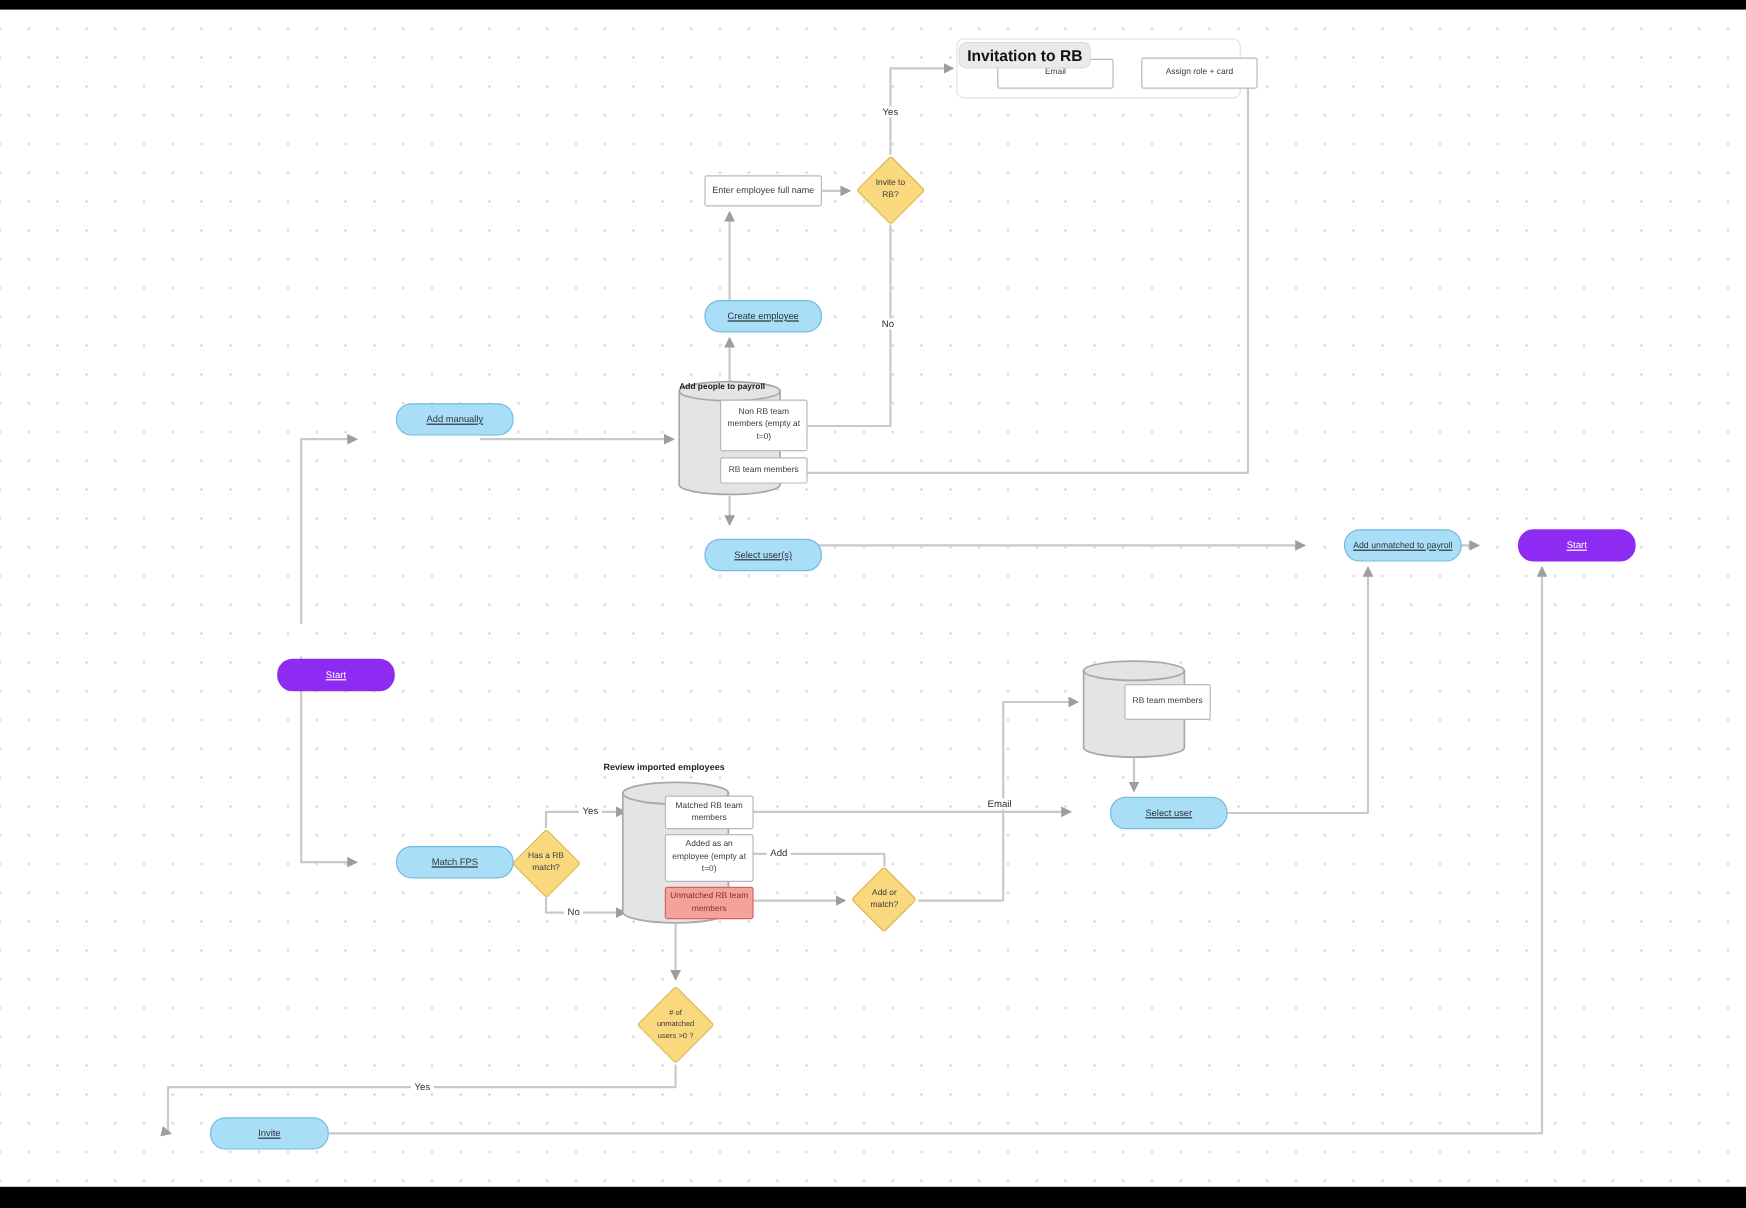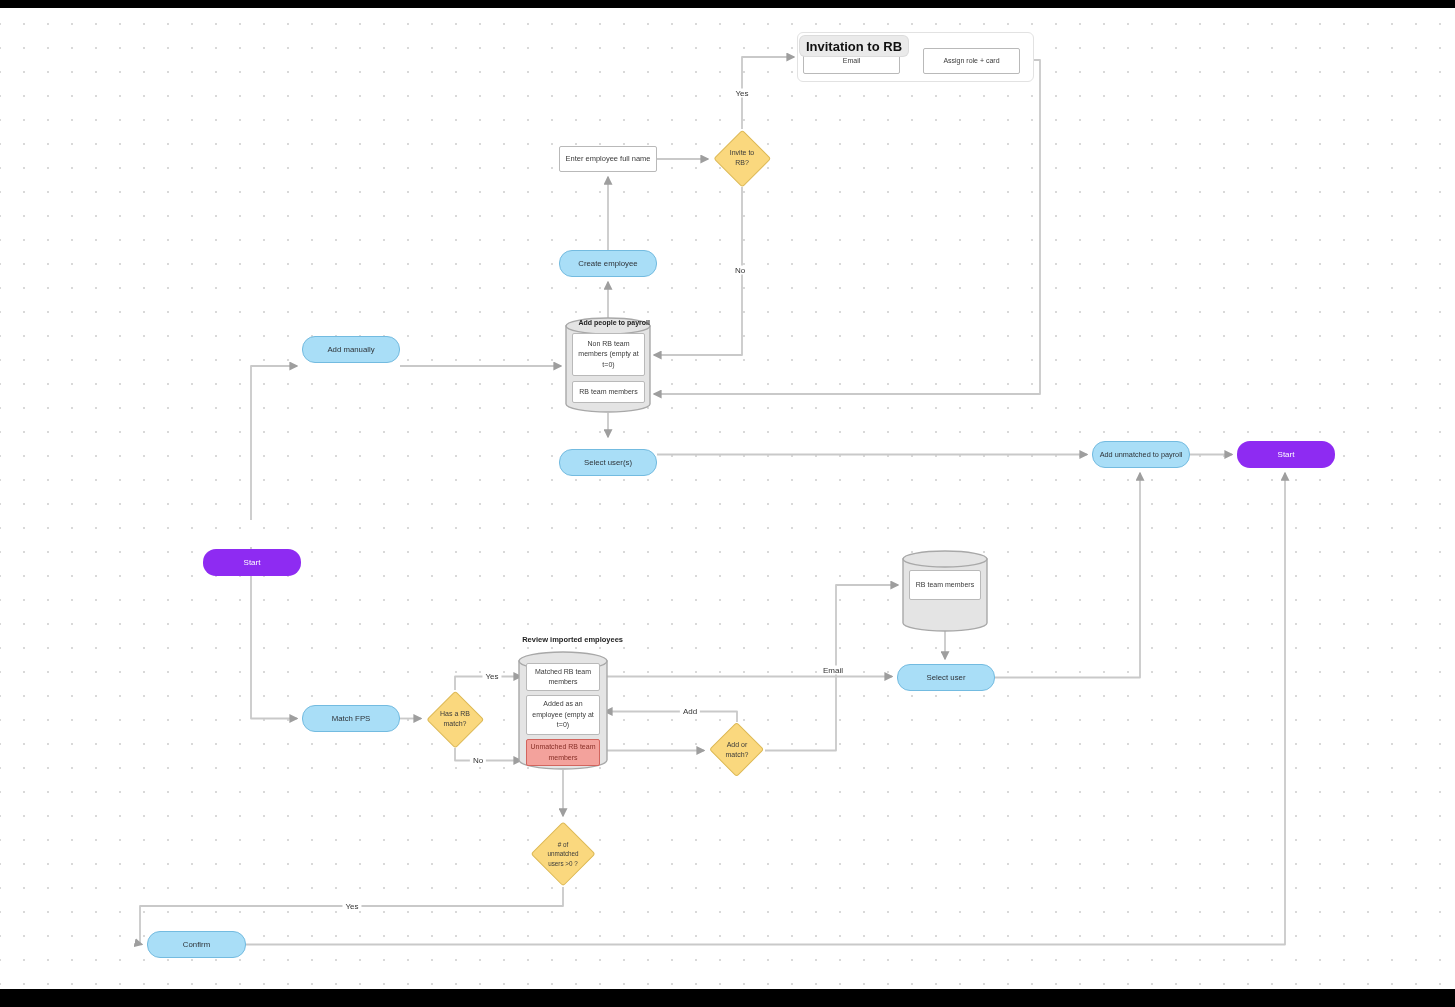--- a/index.html
+++ b/index.html
@@ -7,37 +7,37 @@
   .canvas{
     position:relative;width:1455px;height:1007px;overflow:hidden;background:#ffffff;
     background-image:radial-gradient(#d9d9d9 1.1px, transparent 1.2px);
     background-size:24px 24px;background-position:12px 12px;
   }
   .bar{position:absolute;left:0;width:1455px;background:#000;z-index:6;}
   .bar.top{top:0;height:8px;}
   .bar.bottom{top:989px;height:18px;}
   svg.layer{position:absolute;left:0;top:0;z-index:1;}
   .node{position:absolute;z-index:2;display:flex;align-items:center;justify-content:center;
-        text-align:center;box-sizing:border-box;color:#2e3338;}
-  .pill{background:#a9def7;border:1.5px solid #73bbe0;border-radius:13px;font-size:7.8px;}
+        text-align:center;box-sizing:border-box;color:#2e3338;margin-left:28px;}
+  .pill{background:#a9def7;border:1.5px solid #73bbe0;border-radius:13px;font-size:7.8px;text-decoration:underline;}
   .pill.purple{background:#8e2bf2;border:none;color:#ffffff;font-size:8px;}
   .wbox{background:#ffffff;border:1px solid #b9b9b9;border-radius:2px;font-size:7px;
         line-height:1.5;color:#3a3a3a;padding:1px 3px;}
   .wbox.red{background:#f3a29c;border-color:#d2655e;color:#872f27;}
   .frame{position:absolute;z-index:2;background:#ffffff;border:1px solid #e2e2e2;border-radius:6px;}
   .frame-title{position:absolute;z-index:4;background:#eaeaea;border-radius:5px;
         display:flex;align-items:center;justify-content:center;font-weight:bold;
         font-size:13px;color:#111;box-shadow:0 0 0 1px #dcdcdc;}
   .diamond{position:absolute;z-index:2;}
   .dshape{position:absolute;left:15%;top:15%;right:15%;bottom:15%;
         transform:rotate(45deg);background:#fad87e;border:1.5px solid #ddb955;border-radius:3px;}
   .dlabel{position:absolute;inset:0;display:flex;align-items:center;justify-content:center;
         text-align:center;font-size:7px;line-height:1.5;color:#3a3a3a;padding:0 11px;}
   .dlabel.tiny{font-size:6.3px;padding:0 14px;}
-  .cyl-title{position:absolute;z-index:3;text-align:right;font-weight:bold;font-size:7px;color:#222;}
+  .cyl-title{position:absolute;z-index:3;text-align:left;font-weight:bold;font-size:7px;color:#222;}
   .elabel{position:absolute;z-index:3;transform:translate(-50%,-50%);background:#ffffff;
         padding:0 3px;font-size:8px;color:#333;white-space:nowrap;}
 </style>
 </head>
 <body>
 
 <div class="canvas">
 
   <svg class="layer" width="1455" height="1007" viewBox="0 0 1455 1007">
     <defs>
@@ -122,23 +122,23 @@
 
   <div class="node wbox" style="left:909px;top:570px;width:72px;height:30px">RB team members</div>
 
   <div class="cyl-title" style="left:503px;top:635px;width:120px;font-size:7.5px">Review imported employees</div>
   <div class="node wbox" style="left:526px;top:663px;width:74px;height:28px">Matched RB team members</div>
   <div class="node wbox" style="left:526px;top:695px;width:74px;height:40px">Added as an employee (empty at t=0)</div>
   <div class="node wbox red" style="left:526px;top:739px;width:74px;height:27px">Unmatched RB team members</div>
 
   <div class="node pill" style="left:302px;top:705px;width:98px;height:27px">Match FPS</div>
   <div class="node pill" style="left:897px;top:664px;width:98px;height:27px">Select user</div>
-  <div class="node pill" style="left:147px;top:931px;width:99px;height:27px">Confirm</div>
+  <div class="node pill" style="left:147px;top:931px;width:99px;height:27px">Invite</div>
 
   <div class="elabel" style="left:742px;top:93px">Yes</div>
   <div class="elabel" style="left:740px;top:270px">No</div>
   <div class="elabel" style="left:492px;top:676px">Yes</div>
   <div class="elabel" style="left:478px;top:760px">No</div>
-  <div class="elabel" style="left:690px;top:711px">Add</div>
+  <div class="elabel" style="left:649px;top:711px">Add</div>
   <div class="elabel" style="left:833px;top:670px">Email</div>
   <div class="elabel" style="left:352px;top:906px">Yes</div>
 
 </div>
 
 </body></html>

